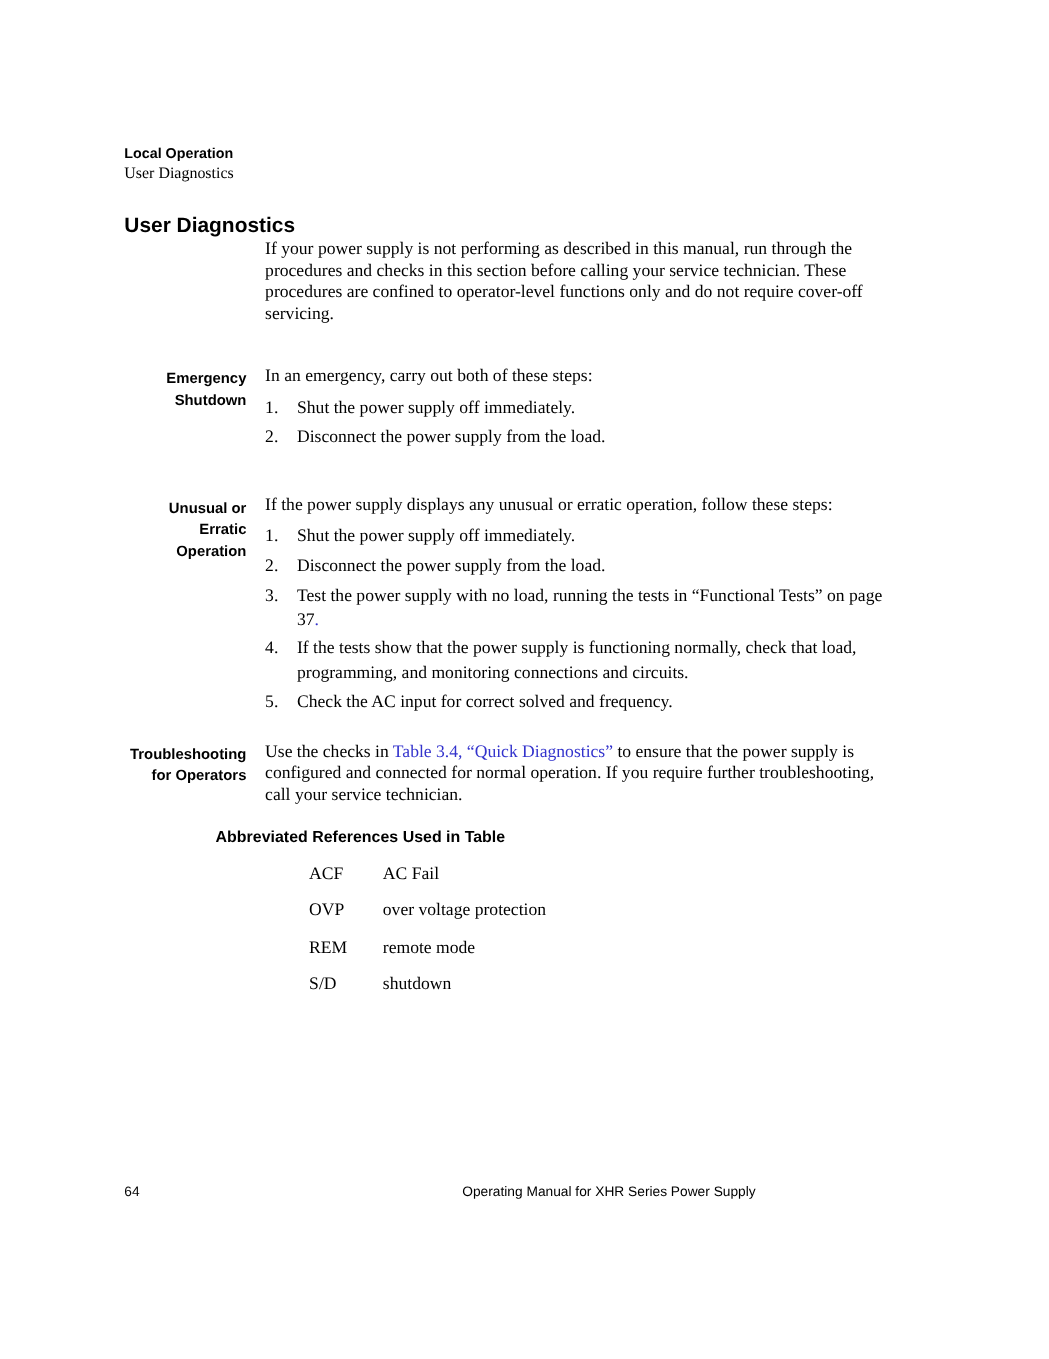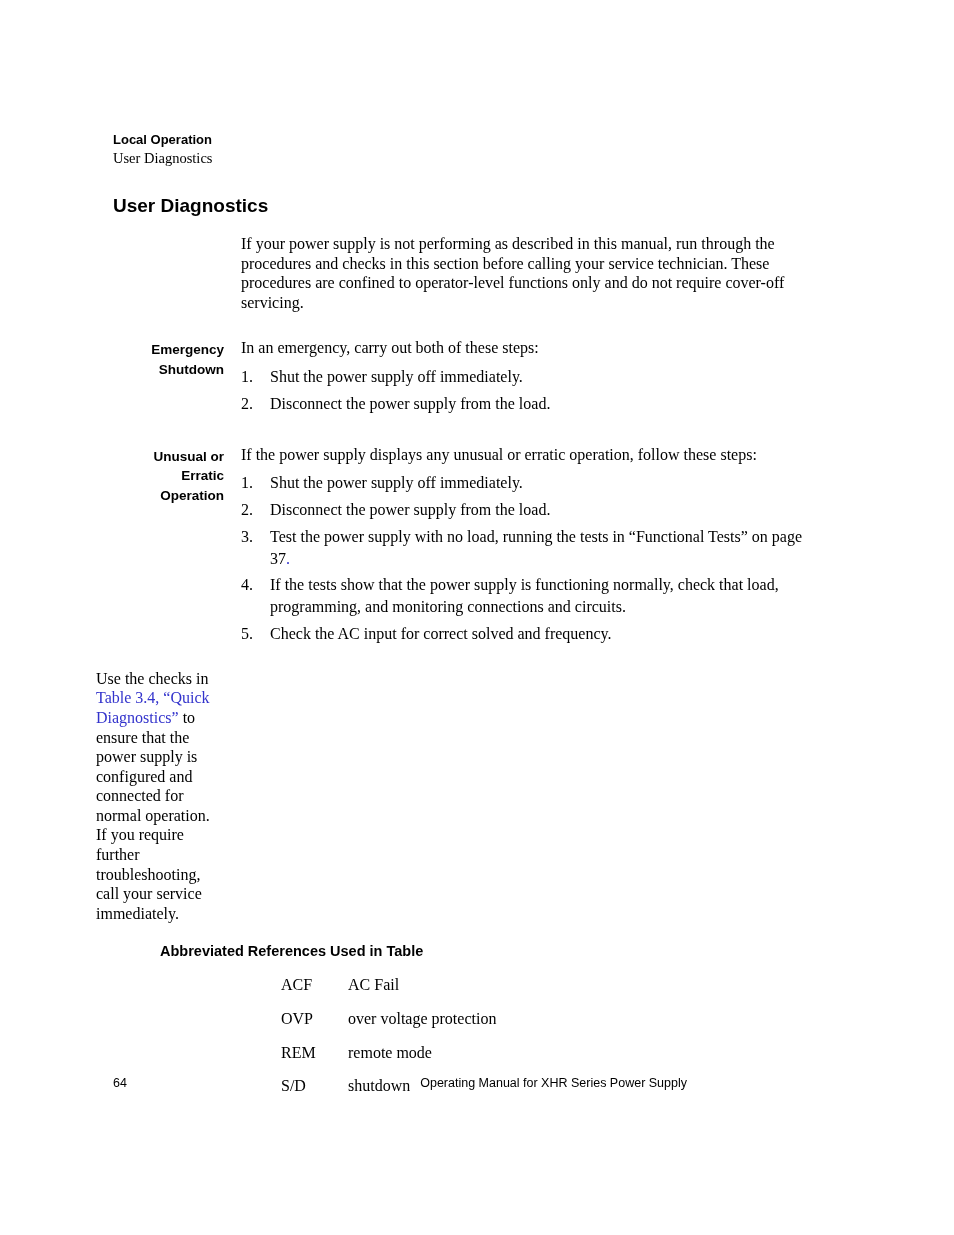--- a/index.html
+++ b/index.html
@@ -36,38 +36,38 @@
     font-weight: bold;
     font-size: 19px;
     line-height: 23px;
     margin-top: 26px;
   }
 
   .bodytext {
     font-size: 16px;
     line-height: 19.6px;
   }
-  .intro-para { margin-top: 17px; margin-left: 145px; width: 572px; }
+  .intro-para { margin-left: 145px; width: 572px; }
 
   .row {
     display: grid;
     grid-template-columns: 128px 572px;
     column-gap: 17px;
   }
   .side-label {
     font-family: "Liberation Sans", sans-serif;
     font-weight: bold;
     font-size: 13.5px;
     line-height: 19.5px;
     text-align: right;
     padding-top: 2px;
   }
 
-  .sec-emergency { margin-top: 26px; }
-  .sec-unusual { margin-top: 25px; }
+  .sec-emergency { margin-top: 37px; }
+  .sec-unusual { margin-top: 36px; }
   .sec-troubleshooting { margin-top: 19px; }
 
   .steps { margin-top: 8px; }
   .step { display: flex; line-height: 21.8px; margin-bottom: 5px; }
   .step-num { width: 29px; flex: none; }
   .step-text { flex: 1; }
 
   .follow-note { margin-top: 11px; }
 
   a.xref, .xref {
@@ -75,21 +75,21 @@
     text-decoration: none;
     cursor: pointer;
   }
 
   .abbrev-heading {
     font-family: "Liberation Sans", sans-serif;
     font-weight: bold;
     font-size: 14.5px;
     line-height: 18px;
     margin-top: 19px;
-    margin-left: 64px;
+    margin-left: 100px;
   }
   .abbrev-list { margin-top: 15px; margin-left: 145px; width: 572px; }
   .abbr-row { display: flex; line-height: 19.6px; margin-bottom: 14px; margin-left: 40px; }
   .abbr-term { width: 67px; flex: none; }
 
   .footer {
     position: absolute;
     left: 113px;
     right: 141px;
     top: 1076px;
@@ -162,22 +162,26 @@
           </div>
           <div class="step">
             <span class="step-num">5.</span>
             <span class="step-text">Check the AC input for correct solved and frequency.</span>
           </div>
         </div>
       </div>
     </div>
 
     <div class="row sec-troubleshooting">
+      <div class="side-label">
+        <div>Troubleshooting</div>
+        <div>for Operators</div>
+      </div>
       <div class="bodytext">
-        <p><span>Use the checks in </span><a class="xref">Table 3.4, “Quick Diagnostics”</a><span> to ensure that the power supply is configured and connected for normal operation. If you require further troubleshooting, call your service immediately.</span></p>
+        <p><span>Use the checks in </span><a class="xref">Table 3.4, “Quick Diagnostics”</a><span> to ensure that the power supply is configured and connected for normal operation. If you require further troubleshooting, call your service technician.</span></p>
       </div>
     </div>
 
     <div class="abbrev-heading">Abbreviated References Used in Table</div>
     <div class="abbrev-list bodytext">
       <div class="abbr-row">
         <span class="abbr-term">ACF</span>
         <span class="abbr-def">AC Fail</span>
       </div>
       <div class="abbr-row">

